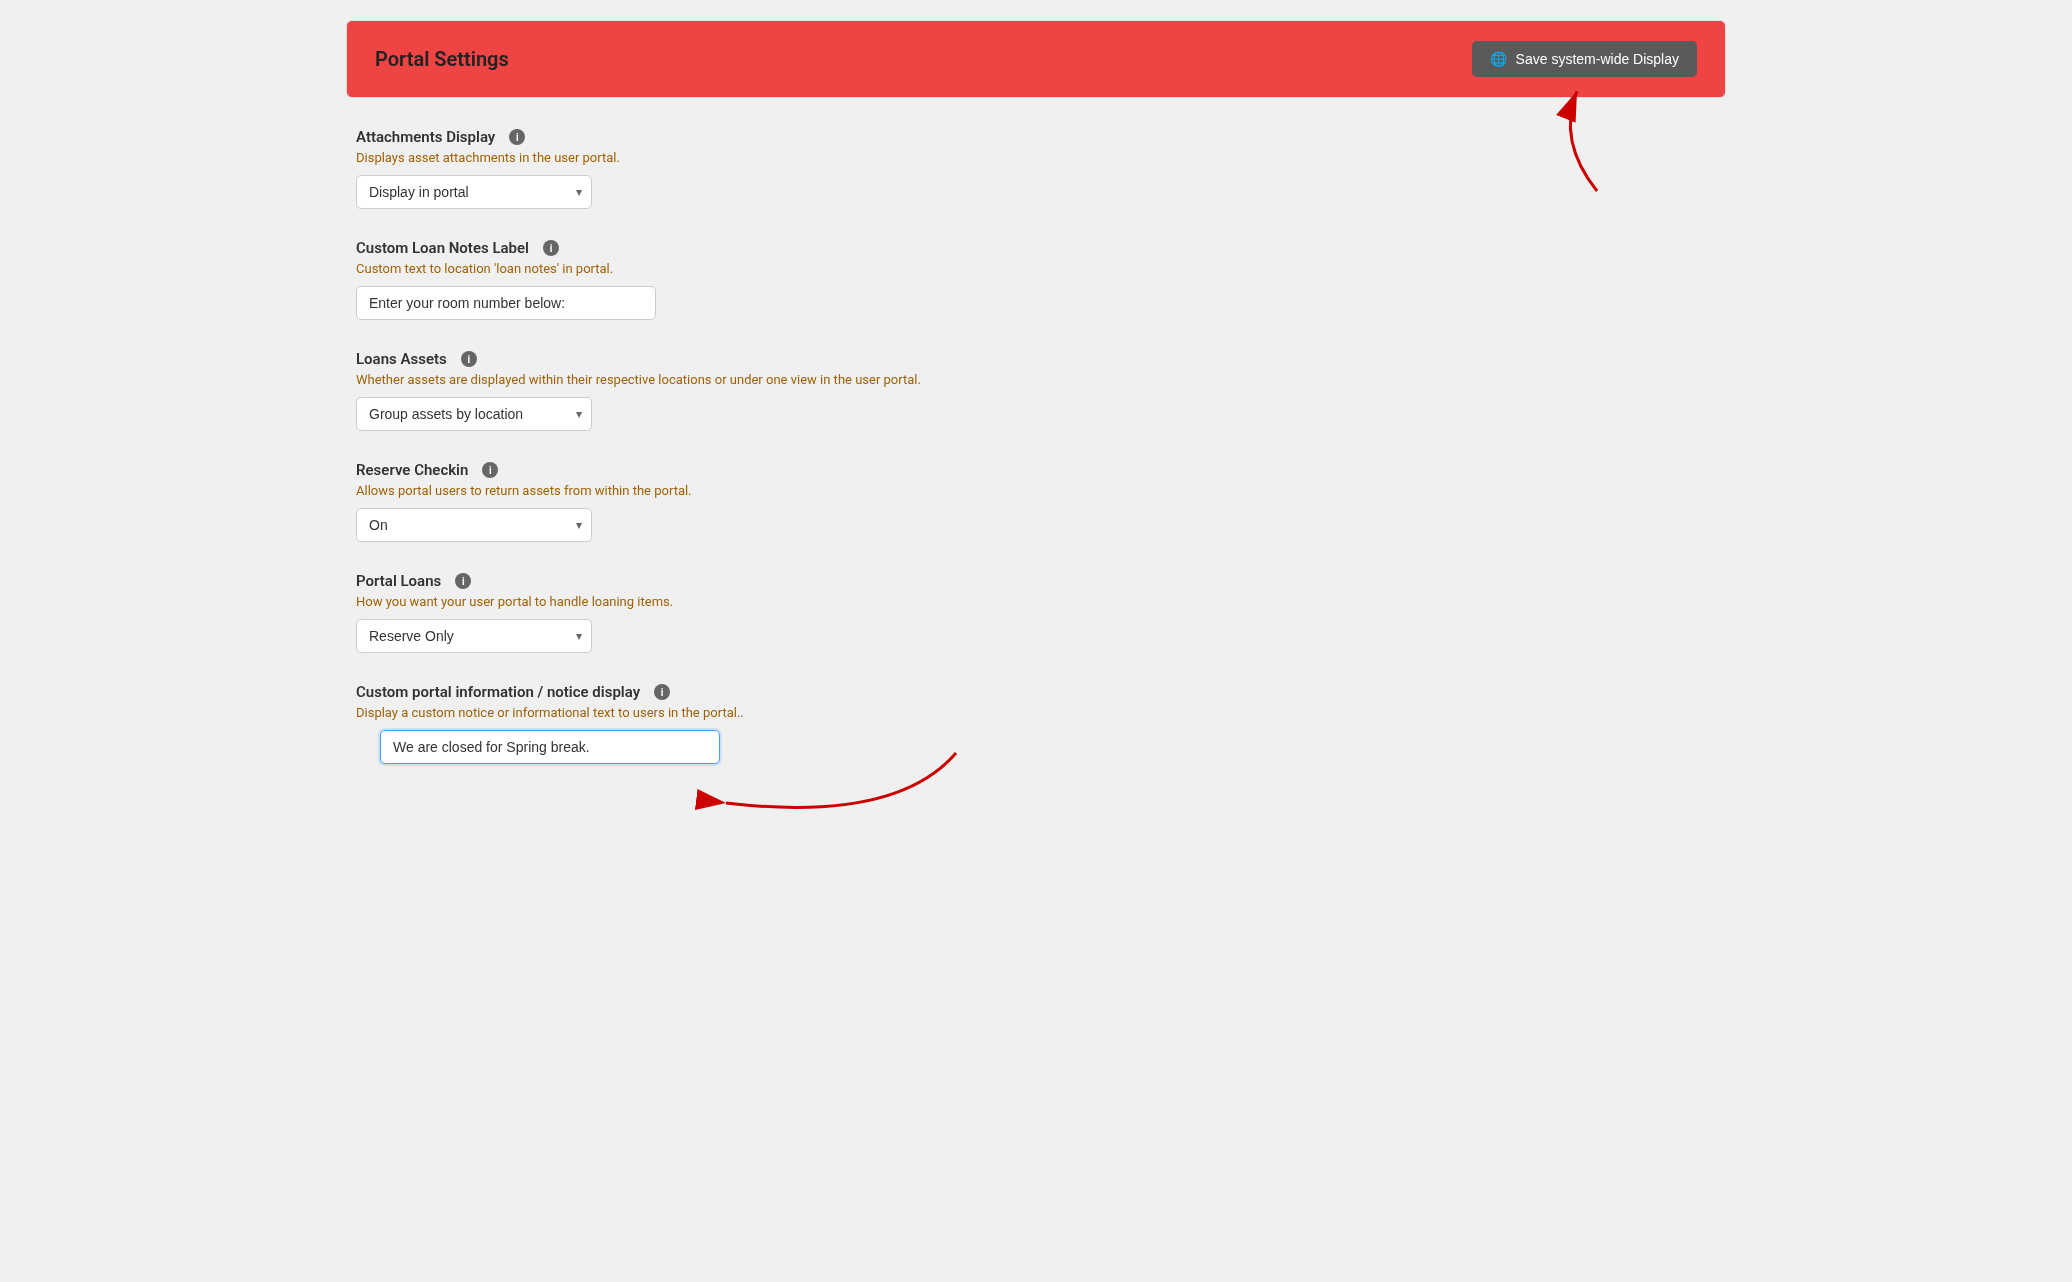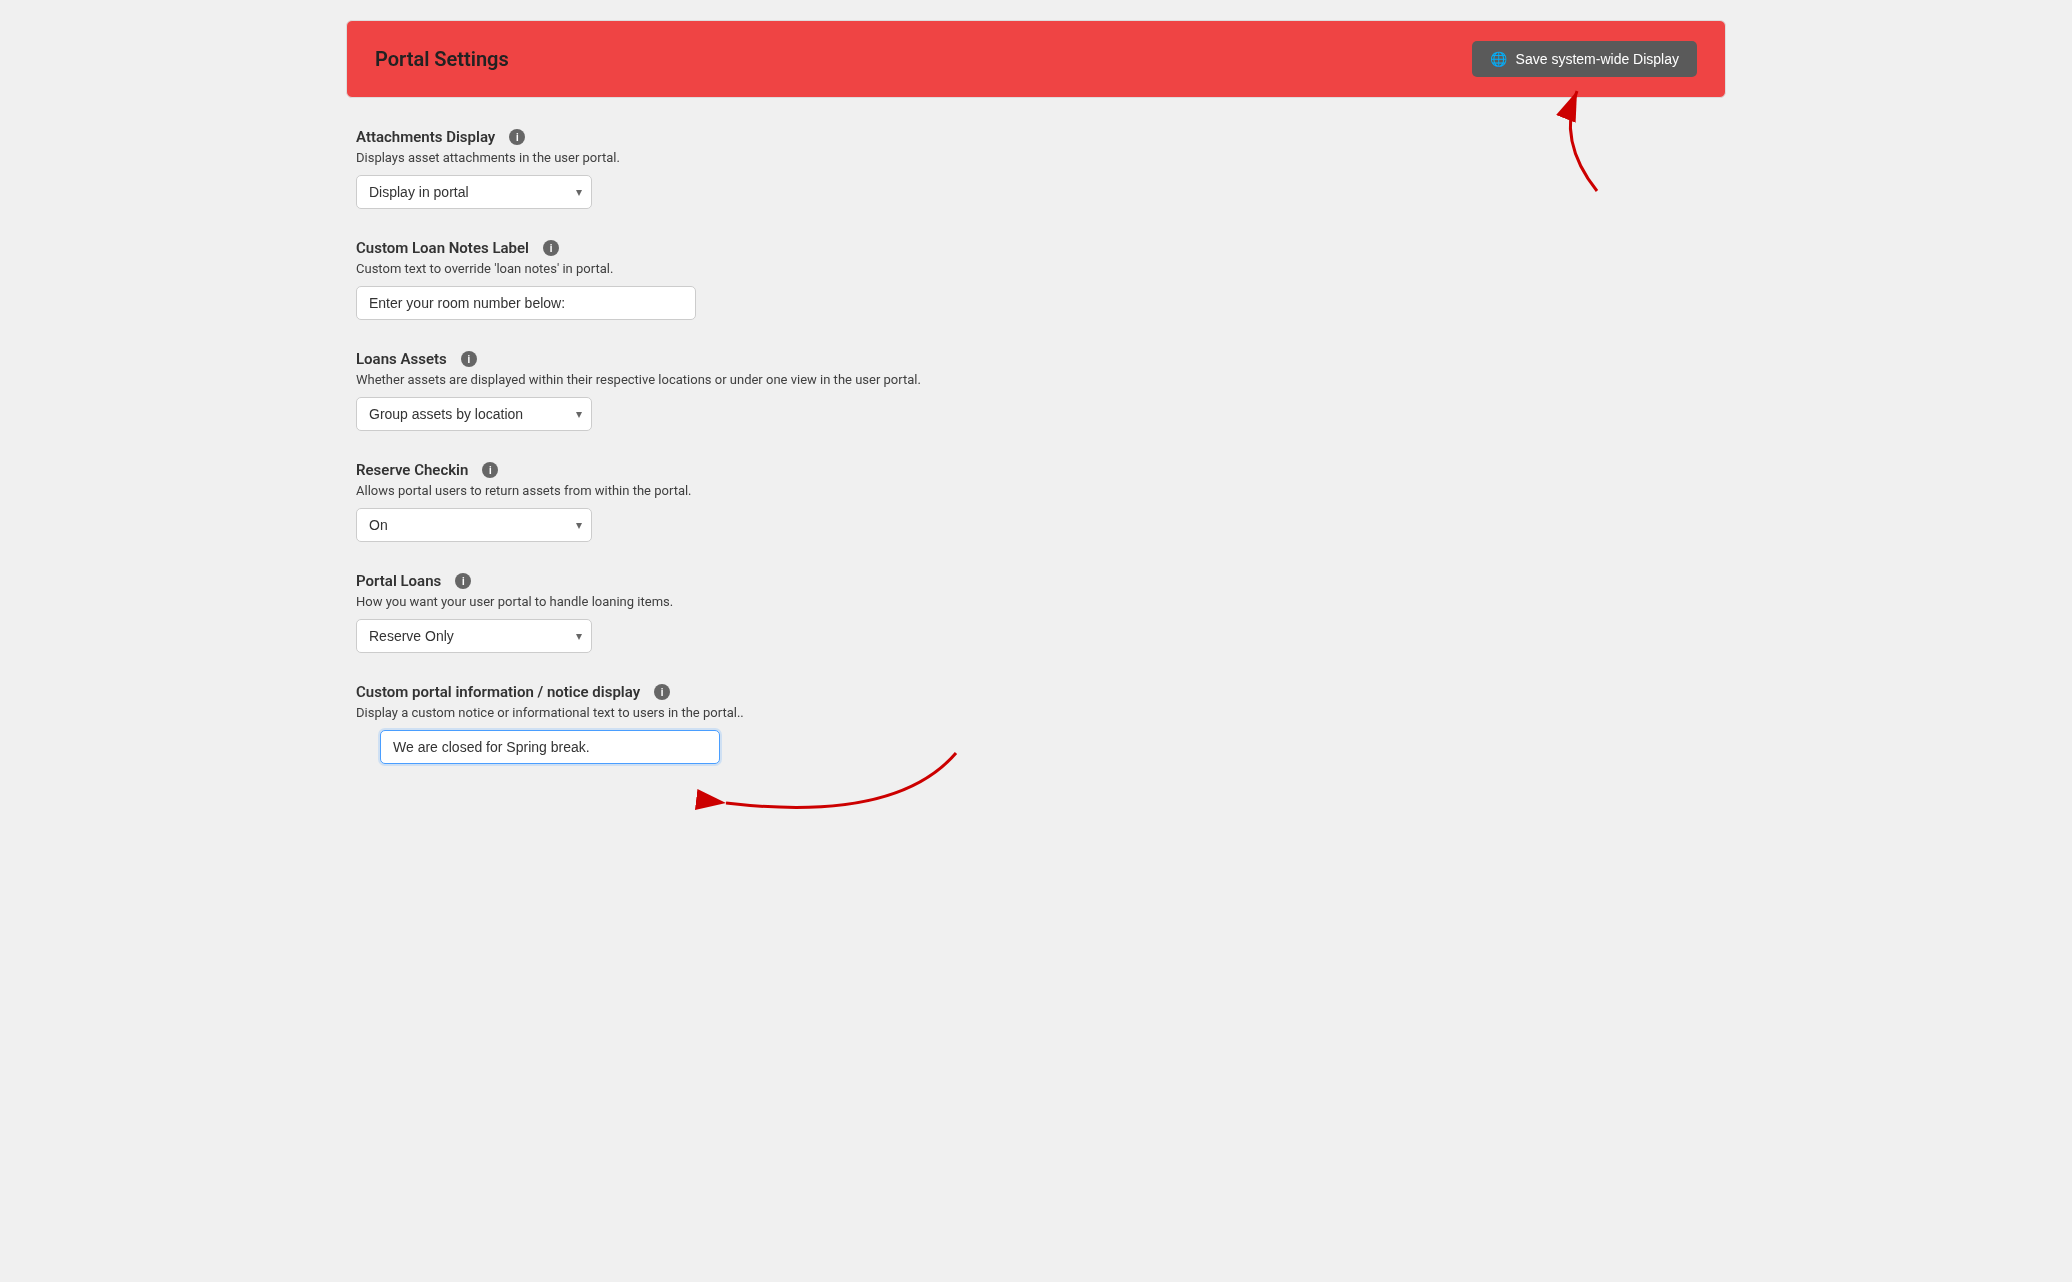--- a/index.html
+++ b/index.html
@@ -85,21 +85,21 @@
       border-radius: 50%;
       background: #666;
       color: #fff;
       font-size: 10px;
       font-weight: bold;
       cursor: pointer;
     }
 
     .setting-description {
       font-size: 13px;
-      color: #404040;
+      color: #a16207;
       margin-bottom: 10px;
     }
 
     .select-wrapper {
       position: relative;
       display: inline-block;
       width: 236px;
     }
 
     .select-control {
@@ -118,21 +118,21 @@
       position: absolute;
       right: 10px;
       top: 50%;
       transform: translateY(-50%);
       pointer-events: none;
       color: #666;
       font-size: 12px;
     }
 
     .text-input {
-      width: 340px;
+      width: 300px;
       padding: 8px 12px;
       border: 1px solid #ccc;
       border-radius: 5px;
       font-size: 14px;
       color: #333;
       background: #fff;
     }
 
     .text-input:focus, .text-input.focused {
       outline: none;
@@ -182,21 +182,21 @@
         </select>
         <span class="select-chevron">▾</span>
       </div>
     </div>
 
     <div class="setting-section">
       <div class="setting-label">
         <span>Custom Loan Notes Label</span>
         <span class="info-icon">i</span>
       </div>
-      <p class="setting-description">Custom text to override 'loan notes' in portal.</p>
+      <p class="setting-description">Custom text to location 'loan notes' in portal.</p>
       <input type="text" class="text-input" value="Enter your room number below:" style="">
     </div>
 
     <div class="setting-section">
       <div class="setting-label">
         <span>Loans Assets</span>
         <span class="info-icon">i</span>
       </div>
       <p class="setting-description">Whether assets are displayed within their respective locations or under one view in the user portal.</p>
       <div class="select-wrapper">

